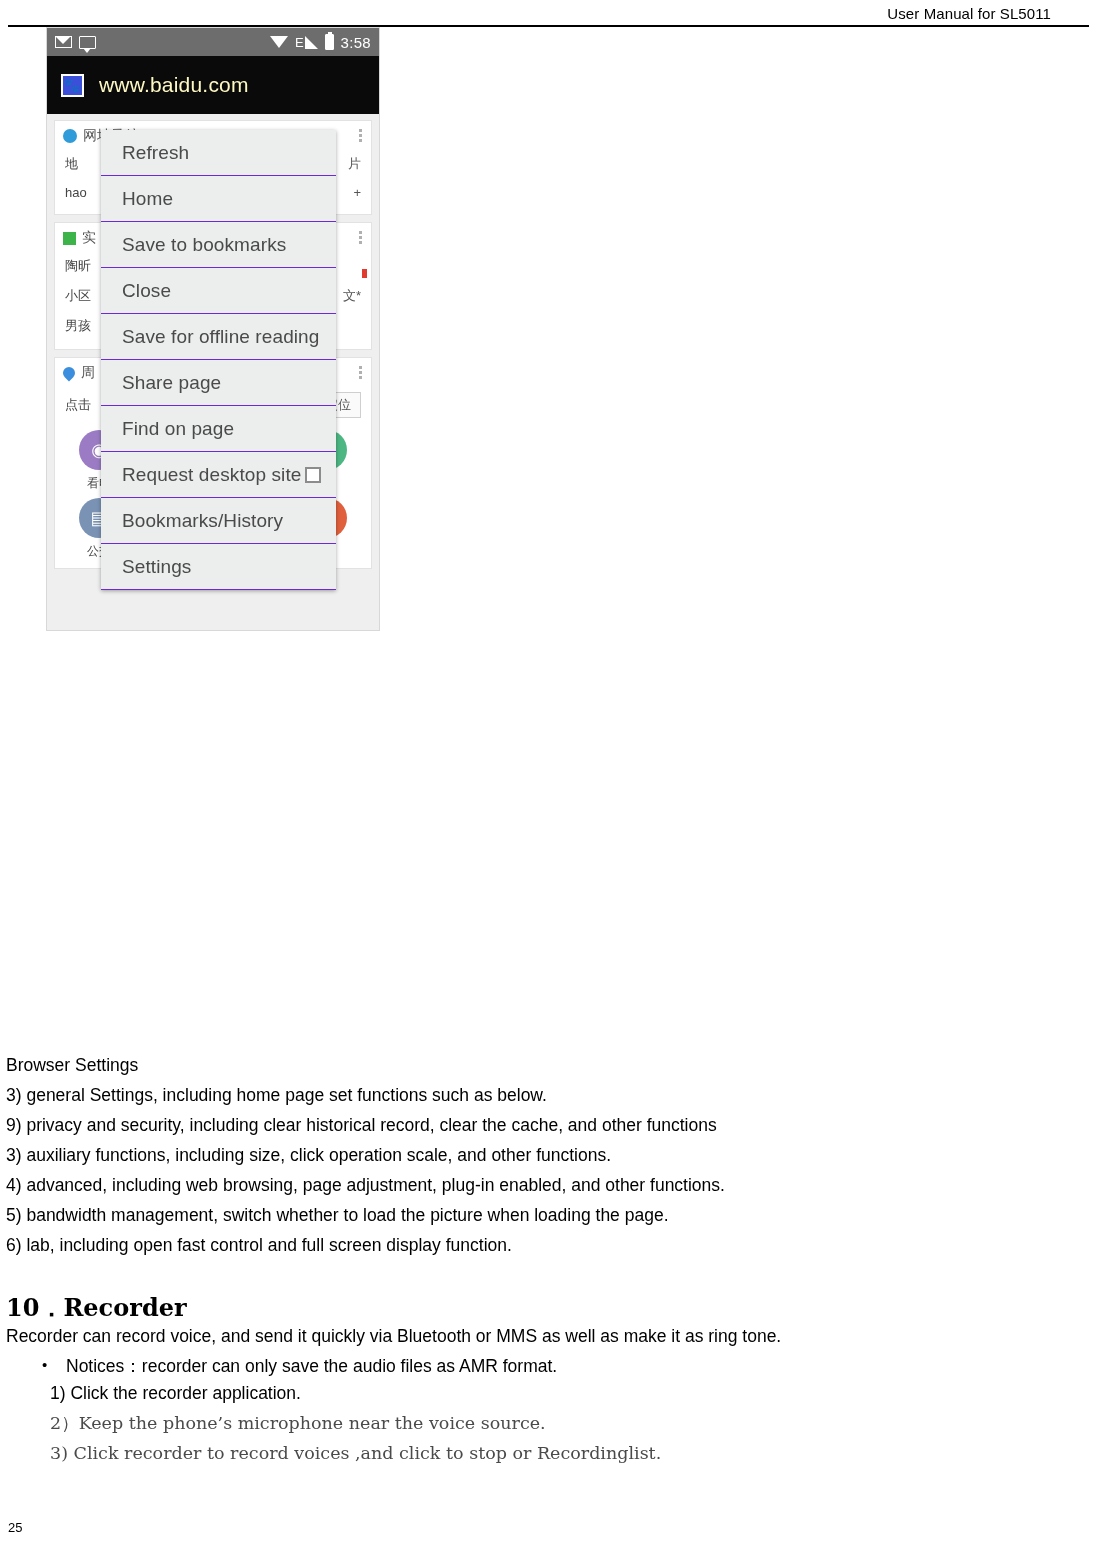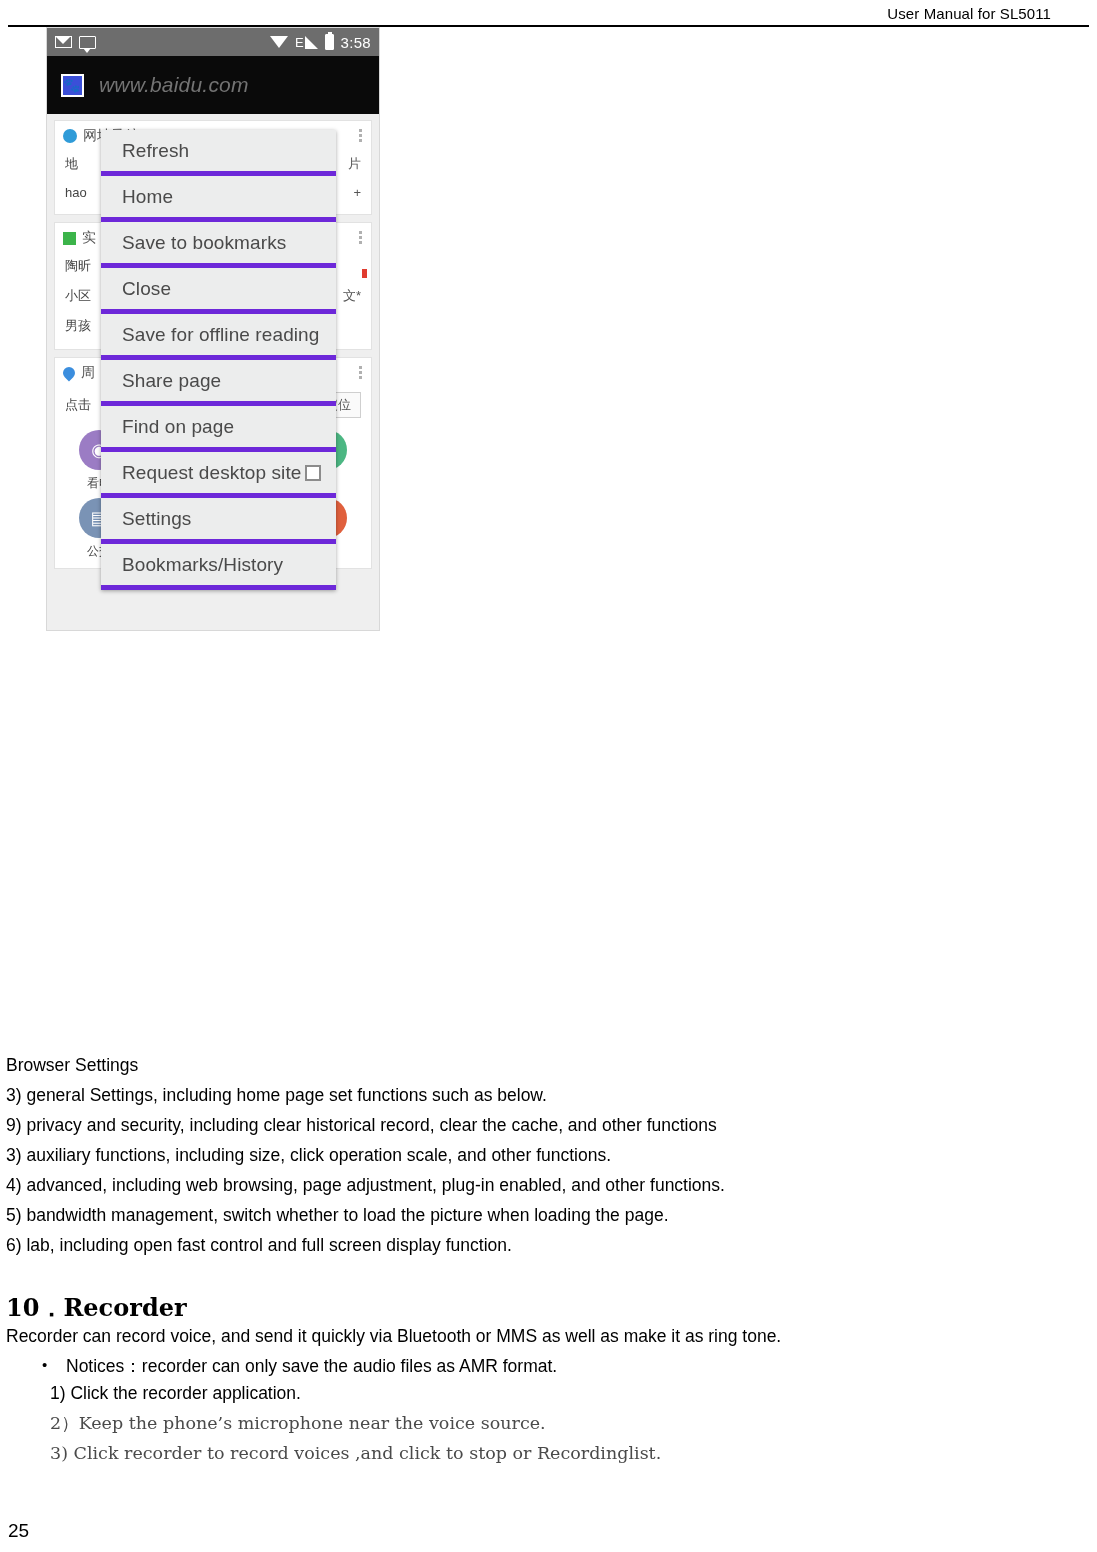--- a/index.html
+++ b/index.html
@@ -104,21 +104,21 @@
     padding: 0 14px;
     gap: 15px;
   }
   .baidu-ico {
     width: 23px; height: 23px;
     background: #3b4fd8;
     border: 2px solid #fff;
     display: flex; align-items: center; justify-content: center;
     font-size: 14px; color: #fff; line-height: 1;
   }
-  .url-text { color: #737373; font-size: 21px; letter-spacing: .2px; font-style: italic; }
+  .url-text { color: #fef9c3; font-size: 21px; letter-spacing: .2px; }
 
   
   .page-body {
     position: relative;
     height: 518px;
     background: #efefef;
     padding: 6px 7px;
   }
   .card {
     background: #fff;
@@ -181,21 +181,21 @@
     background: #eceded;
     box-shadow: 0 1px 4px rgba(0,0,0,.35);
     z-index: 5;
   }
   .ctx-item {
     height: 46px;
     display: flex; align-items: center; justify-content: space-between;
     padding: 0 5px 0 21px;
     font-size: 19px;
     color: #4a4a4a;
-    border-bottom: 5px solid #6d28d9;
+    border-bottom: 1px solid #6d28d9;
     letter-spacing: .1px;
   }
   .ctx-item.disabled { color: #bdbdbd; }
   .ctx-check {
     width: 16px; height: 16px;
     border: 2px solid #8c8c8c;
     background: #fff;
     margin-right: 10px;
   }
 
@@ -227,21 +227,21 @@
   }
   .bullet-line:before {
     content: "\2022";
     position: absolute; left: 36px; top: -1px;
     font-size: 15px;
   }
   .indent-1 { padding-left: 44px; }
   .page-num {
     position: absolute;
     left: 8px; top: 1520px;
-    font-size: 19px;
+    font-size: 13px;
     text-align: center;
   }
 </style>
 </head>
 <body>
 
 <div class="page-header">
   <span>User Manual for SL5011</span>
 </div>
 <div class="header-rule"></div>
@@ -374,24 +374,24 @@
       <span>Share page</span>
     </div>
     <div class="ctx-item">
       <span>Find on page</span>
     </div>
     <div class="ctx-item">
       <span>Request desktop site</span>
       <span class="ctx-check"></span>
     </div>
     <div class="ctx-item">
+      <span>Bookmarks/History</span>
+    </div>
+    <div class="ctx-item">
       <span>Settings</span>
-    </div>
-    <div class="ctx-item">
-      <span>Bookmarks/History</span>
     </div>
   </div>
 
 </div>
 
 <div class="doc-text" style="top:1057px;">
   <div class="p-line">Browser Settings</div>
   <div class="p-line">3) general Settings, including home page set functions such as below.</div>
   <div class="p-line">9) privacy and security, including clear historical record, clear the cache, and other functions</div>
   <div class="p-line">3) auxiliary functions, including size, click operation scale, and other functions.</div>

